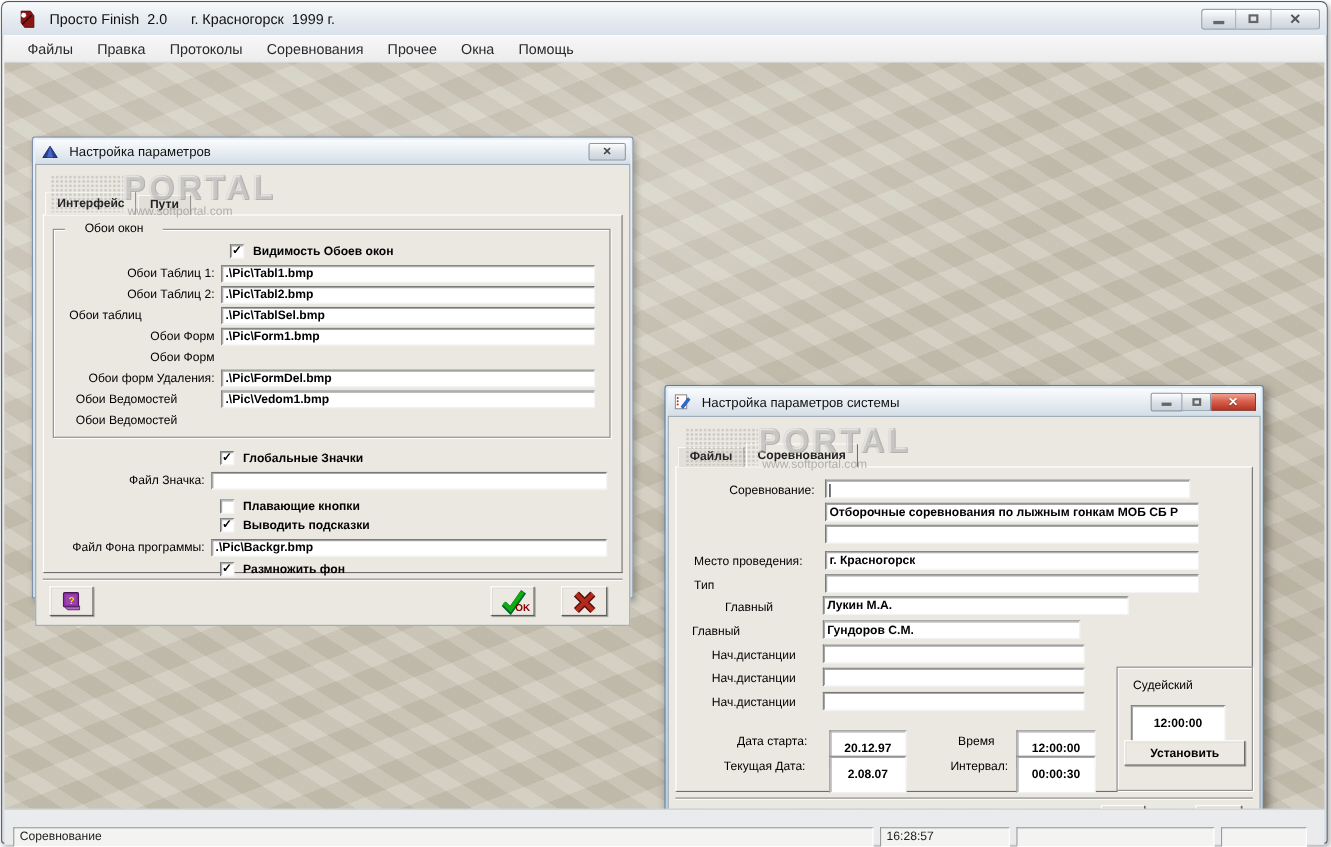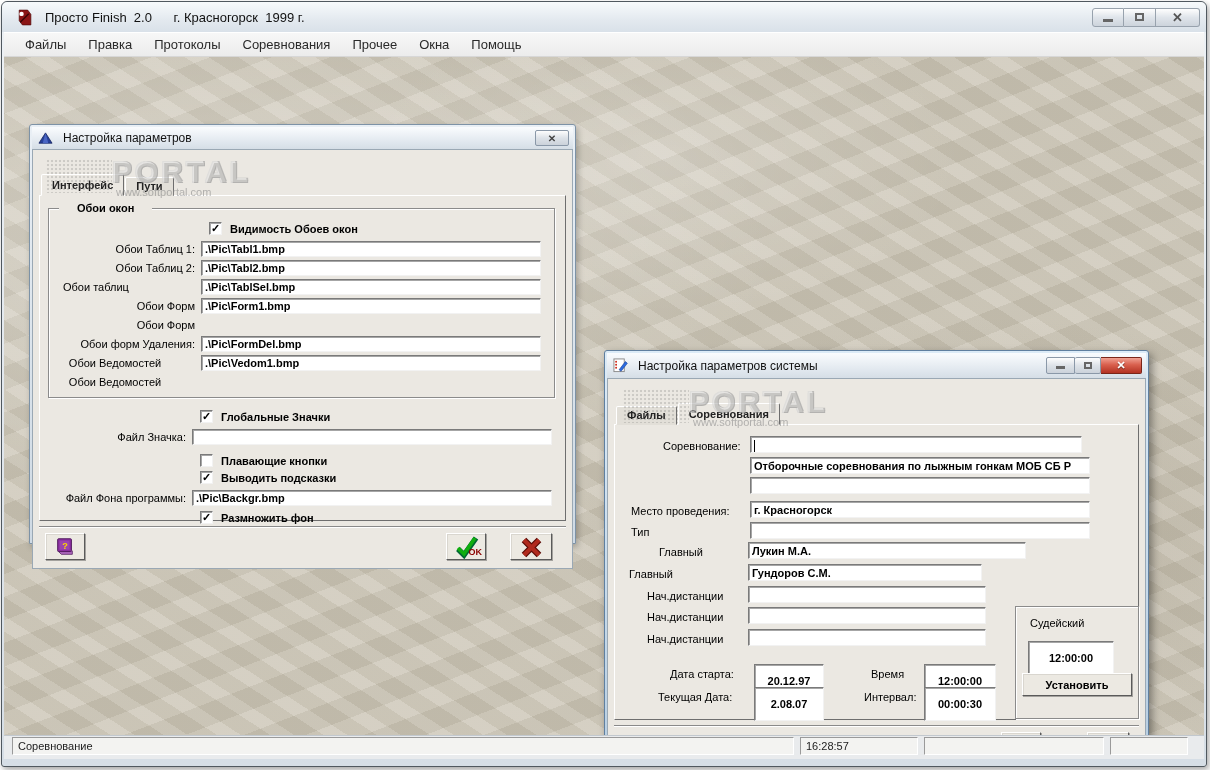--- a/index.html
+++ b/index.html
@@ -36,22 +36,22 @@
   .client{ position:relative; margin:0 2px; height:678px; overflow:hidden;
     background-color:#ccc6b7;
     background-image:
       radial-gradient(ellipse 900px 420px at 18% 28%, rgba(255,255,255,.28), transparent 62%),
       radial-gradient(ellipse 700px 380px at 82% 72%, rgba(138,128,108,.22), transparent 60%),
       radial-gradient(ellipse 500px 260px at 55% 15%, rgba(255,255,255,.18), transparent 60%),
       repeating-linear-gradient(33deg, rgba(255,255,255,.10) 0 13px, rgba(148,141,122,.10) 13px 29px),
       repeating-linear-gradient(-21deg, rgba(255,255,255,.09) 0 21px, rgba(120,112,95,.09) 21px 43px); }
 
   
-  .statusbar{ height:24px; margin:0 2px; display:flex; align-items:flex-end; gap:6px;
-    background:#e9ebed; border-top:1px solid #c2c8ce; padding:4px 8px; }
+  .statusbar{ height:24px; margin:0 2px; display:flex; align-items:flex-start; gap:6px;
+    background:#e9ebed; border-top:1px solid #c2c8ce; padding:16px 8px; }
   .spanel{ height:18px; background:#f3f3f1; border:1px solid; border-color:#9a9a9a #ffffff #ffffff #9a9a9a;
     font-size:11px; color:#222; display:flex; align-items:center; padding-left:5px; }
   .sp1{ width:782px; } .sp2{ width:118px; } .sp3{ width:180px; } .sp4{ width:78px; }
   .bottomframe{ height:7px; }
 
   
   .dlg{ position:absolute; border:1px solid #7d92a6; background:linear-gradient(#e9eff5,#cfdae4);
     padding:2px; border-radius:3px 3px 0 0; }
   .dlg-tb{ height:22px; display:flex; align-items:center; padding:0 4px 0 6px;
     background:linear-gradient(#fafcfe,#e0e7ee 70%,#d5deE6); }
@@ -78,21 +78,21 @@
   .tabpanel{ position:relative; z-index:2; margin-top:-1px;
     background:#ebe8e2; border:1px solid; border-color:#fff #6e6e6e #6e6e6e #fff; }
 
   
   .edit{ background:#fff; border:1px solid; border-color:#7a7a7a #f2f2f2 #f2f2f2 #7a7a7a;
     box-shadow:inset 1px 1px 0 rgba(0,0,0,.35);
     font-family:"Liberation Sans",sans-serif; font-size:11px; font-weight:bold; color:#000;
     padding:0 3px; height:17px; outline:none; }
   .groupbox{ position:relative; border:1px solid #8b8b8b; box-shadow:inset 1px 1px 0 #fff, 1px 1px 0 #fff; }
   .legend{ position:absolute; top:-7px; left:10px; background:#ebe8e2; padding:0 18px;
-    font-size:11px; font-weight:bold; color:#000; }
+    font-size:11px; font-weight:normal; color:#000; }
   .cb{ width:13px; height:13px; background:#fff; border:1px solid; border-color:#7a7a7a #f2f2f2 #f2f2f2 #7a7a7a;
     box-shadow:inset 1px 1px 0 rgba(0,0,0,.35); display:inline-flex; align-items:center; justify-content:center;
     font-size:11px; font-weight:bold; color:#000; line-height:1; flex:0 0 13px; }
   .cbl{ font-size:11px; font-weight:bold; margin-left:8px; }
   .flabel{ font-size:11px; font-weight:normal; color:#000; }
   .push{ background:#ece9e2; border:1px solid; border-color:#fff #5a5a5a #5a5a5a #fff;
     box-shadow:inset 1px 1px 0 #d9d6cf, 1px 1px 0 rgba(0,0,0,.3);
     display:flex; align-items:center; justify-content:center; }
 
   

